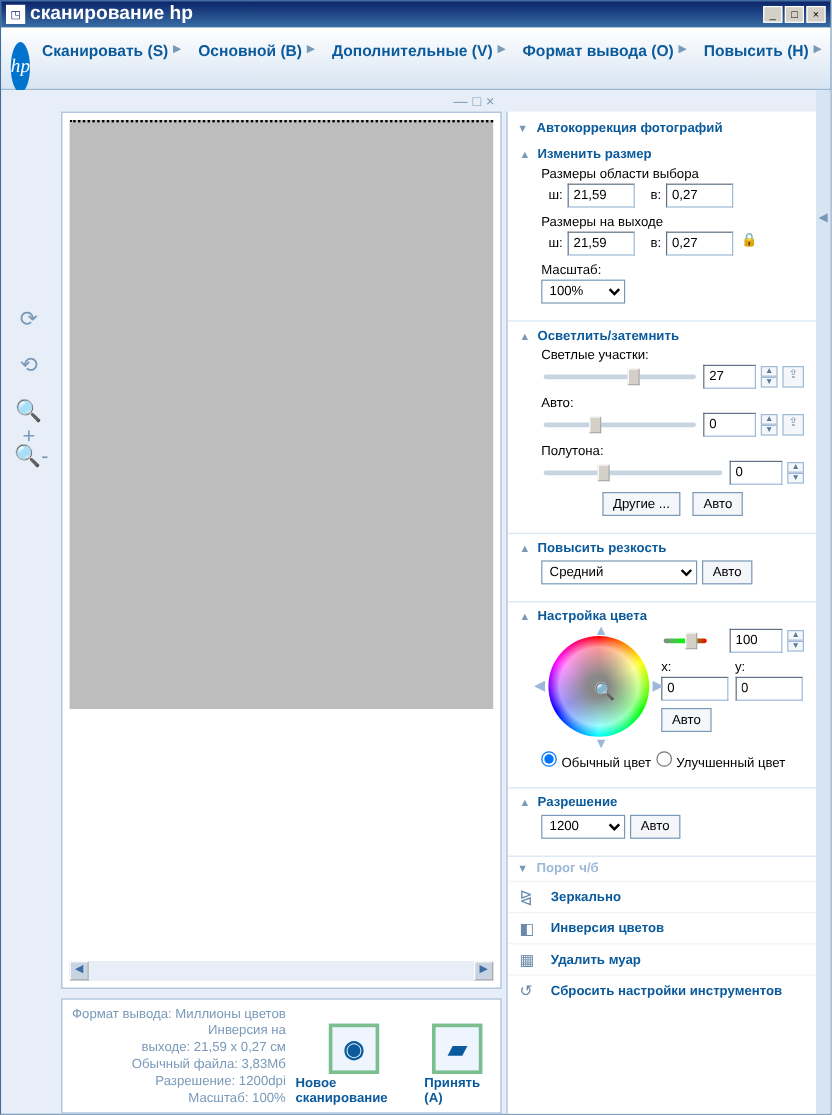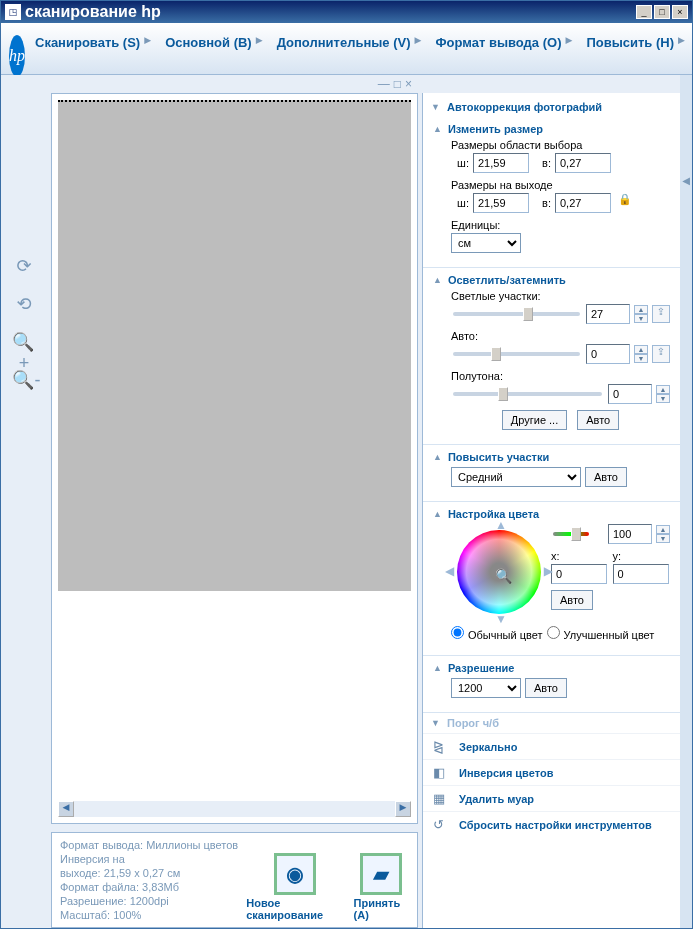--- a/index.html
+++ b/index.html
@@ -20,21 +20,21 @@
 .mini-winctrls { height: 18px; display: flex; justify-content: flex-end; align-items: center; gap: 4px; padding-right: 6px; }
 .mini-winctrls span { color: #7a99b8; font-size: 12px; cursor: pointer; }
 .preview-wrap { flex: 1; border: 1px solid #9db9d7; background: #fff; padding: 6px; display: flex; flex-direction: column; min-height: 0; }
 .canvas { flex: 1; border-top: 2px dotted #000; background: #bdbdbd; }
 .whitespace { height: 210px; background: #fff; }
 .hscroll { height: 16px; background: #d7dfe8; display: flex; align-items: center; }
 .hscroll .sbtn { width: 16px; height: 16px; background: #c8d4e2; border: 1px outset #fff; color:#3a6ea5; font-size:9px; text-align:center; }
 .hscroll .track { flex: 1; height: 16px; background: #e7eef7; }
 .status-box { margin-top: 8px; border: 1px solid #9db9d7; background: #fff; padding: 6px 8px; display: flex; gap: 8px; font-size: 11px; }
 .status-col { display: flex; flex-direction: column; gap: 2px; color: #7a99b8; }
-.status-col span { white-space: nowrap; }
+.status-col span { white-space: nowrap; text-align: right; }
 .status-actions { margin-left: auto; display: flex; align-items: flex-end; gap: 10px; }
 .action-btn { display: flex; flex-direction: column; align-items: center; color: #0a5a9c; font-weight: bold; cursor: pointer; }
 .action-btn .icon-box { width: 42px; height: 42px; border: 3px solid #7bbf8f; background: #eef5ff; display: flex; align-items: center; justify-content: center; font-size: 20px; margin-bottom: 2px; }
 .side-panel { width: 258px; background: #fff; border-left: 1px solid #9db9d7; padding: 4px 0; overflow-y: auto; margin-top:18px; }
 .side-edge { width: 12px; background: #d7e4f2; display:flex; flex-direction:column; align-items:center; padding-top:100px; }
 .side-edge span { color:#7a99b8; font-size:10px; }
 .section-hdr { padding: 4px 8px; color: #0a5a9c; font-weight: bold; display: flex; align-items: center; gap: 6px; cursor: pointer; }
 .section-hdr .tri { color: #7a99b8; font-size: 9px; width: 10px; }
 .section-body { padding: 2px 10px 8px 28px; border-bottom: 1px solid #d7e4f2; }
 .subhdr { color: #0a5a9c; font-weight: bold; margin: 4px 0 4px -18px; display: flex; align-items: center; gap: 6px; }
@@ -109,21 +109,21 @@
           <div class="track"></div>
           <div class="sbtn">▶</div>
         </div>
       </div>
 
       <div class="status-box">
         <div class="status-col">
           <span>Формат вывода: Миллионы цветов</span>
           <span>Инверсия на</span>
           <span>выходе: 21,59 x 0,27 см</span>
-          <span>Формат файла: 3,83Мб</span>
+          <span>Обычный файла: 3,83Мб</span>
           <span>Разрешение: 1200dpi</span>
           <span>Масштаб: 100%</span>
         </div>
         <div class="status-actions">
           <div class="action-btn">
             <div class="icon-box">◉</div>
             <span>Новое сканирование</span>
           </div>
           <div class="action-btn">
             <div class="icon-box">▰</div>
@@ -154,22 +154,22 @@
         <div class="label">Размеры на выходе</div>
         <div class="row">
           <span class="lbl-sm">ш:</span>
           <input class="input" value="21,59" style="">
           <span class="lbl-sm">в:</span>
           <input class="input" value="0,27" style="">
           <span class="lock">🔒</span>
         </div>
         <div class="row">
           <div style="flex:1">
-            <div class="label">Единицы:</div>
-            <select class="select" style="width:70px"><option>см</option></select>
+            <div class="label">Масштаб:</div>
+            <select class="select" style="width:70px"><option>100%</option></select>
           </div>
         </div>
       </div>
 
       <div class="section-body">
         <div class="subhdr">
             <span class="tri">▲</span>
             <span>Осветлить/затемнить</span>
           </div>
         <div class="label">Светлые участки:</div>
@@ -209,21 +209,21 @@
         </div>
         <div class="row" style="justify-content:center; gap:10px; margin-top:4px;">
           <button class="btn">Другие ...</button>
           <button class="btn">Авто</button>
         </div>
       </div>
 
       <div class="section-body">
         <div class="subhdr">
             <span class="tri">▲</span>
-            <span>Повысить участки</span>
+            <span>Повысить резкость</span>
           </div>
         <div class="row">
           <select class="select" style="width:130px"><option>Средний</option></select>
           <button class="btn">Авто</button>
         </div>
       </div>
 
       <div class="section-body">
         <div class="subhdr">
             <span class="tri">▲</span>

